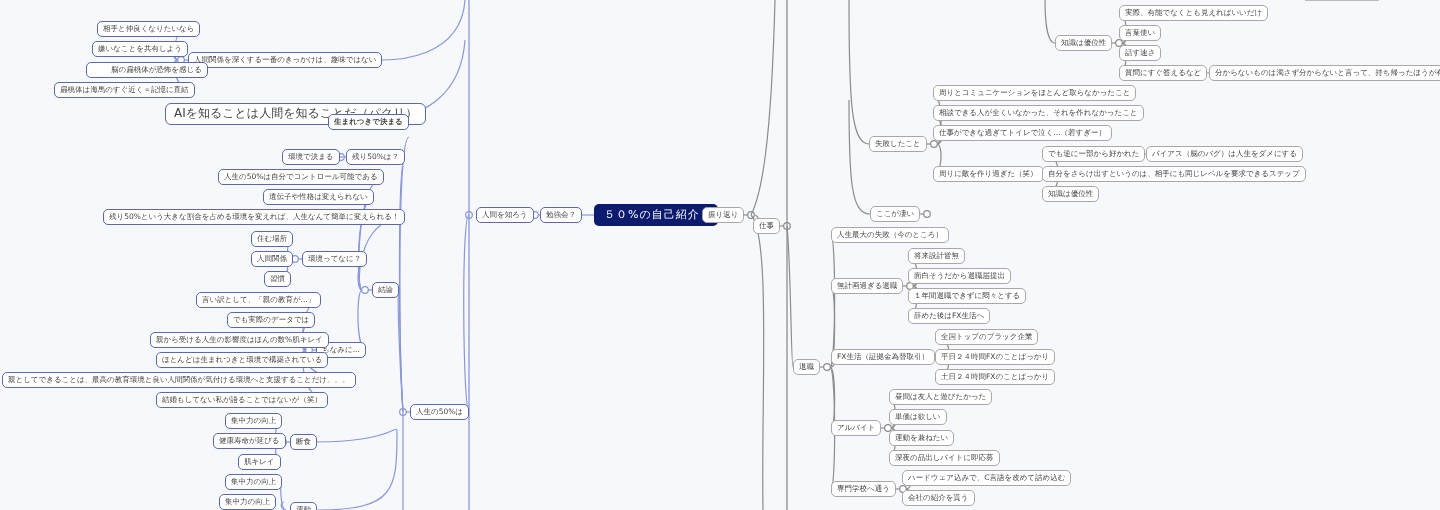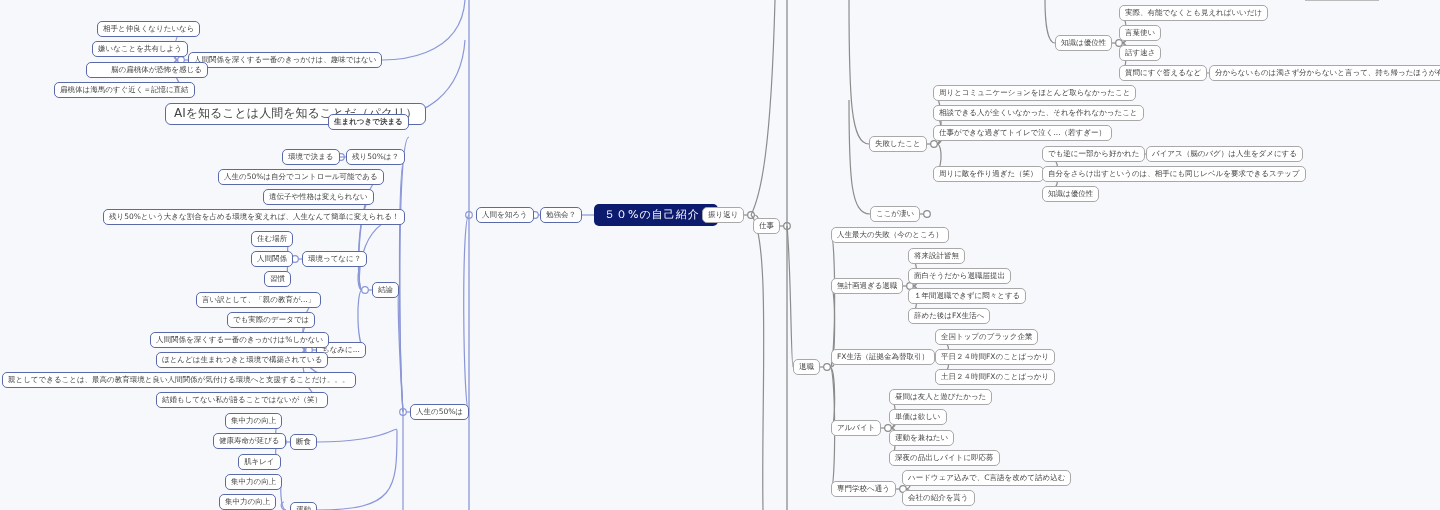--- a/index.html
+++ b/index.html
@@ -163,21 +163,21 @@
 <div class="node blue" style="left:263px;top:189px;">遺伝子や性格は変えられない</div>
 <div class="node blue" style="left:103px;top:209px;">残り50%という大きな割合を占める環境を変えれば、人生なんて簡単に変えられる！</div>
 <div class="node blue" style="left:302px;top:251px;">環境ってなに？</div>
 <div class="node blue" style="left:251px;top:231px;">住む場所</div>
 <div class="node blue" style="left:251px;top:251px;">人間関係</div>
 <div class="node blue" style="left:264px;top:271px;">習慣</div>
 
 <div class="node blue" style="left:316px;top:342px;">ちなみに...</div>
 <div class="node blue" style="left:196px;top:292px;">言い訳として、「親の教育が...」</div>
 <div class="node blue" style="left:227px;top:312px;">でも実際のデータでは</div>
-<div class="node blue" style="left:150px;top:332px;">人間関係を深くする一番のきっかけは%しかない</div>
+<div class="node blue" style="left:150px;top:332px;">親から受ける人生の影響度はほんの数%肌キレイ</div>
 <div class="node blue" style="left:156px;top:352px;">ほとんどは生まれつきと環境で構築されている</div>
 <div class="node blue" style="left:2px;top:372px;">親としてできることは、最高の教育環境と良い人間関係が気付ける環境へと支援することだけ。。。</div>
 <div class="node blue" style="left:156px;top:392px;">結婚もしてない私が語ることではないが（笑）</div>
 
 <div class="node blue" style="left:290px;top:434px;">断食</div>
 <div class="node blue" style="left:225px;top:413px;">集中力の向上</div>
 <div class="node blue" style="left:213px;top:433px;">健康寿命が延びる</div>
 <div class="node blue" style="left:238px;top:454px;">肌キレイ</div>
 <div class="node blue" style="left:290px;top:502px;">運動</div>
 <div class="node blue" style="left:225px;top:474px;">集中力の向上</div>

